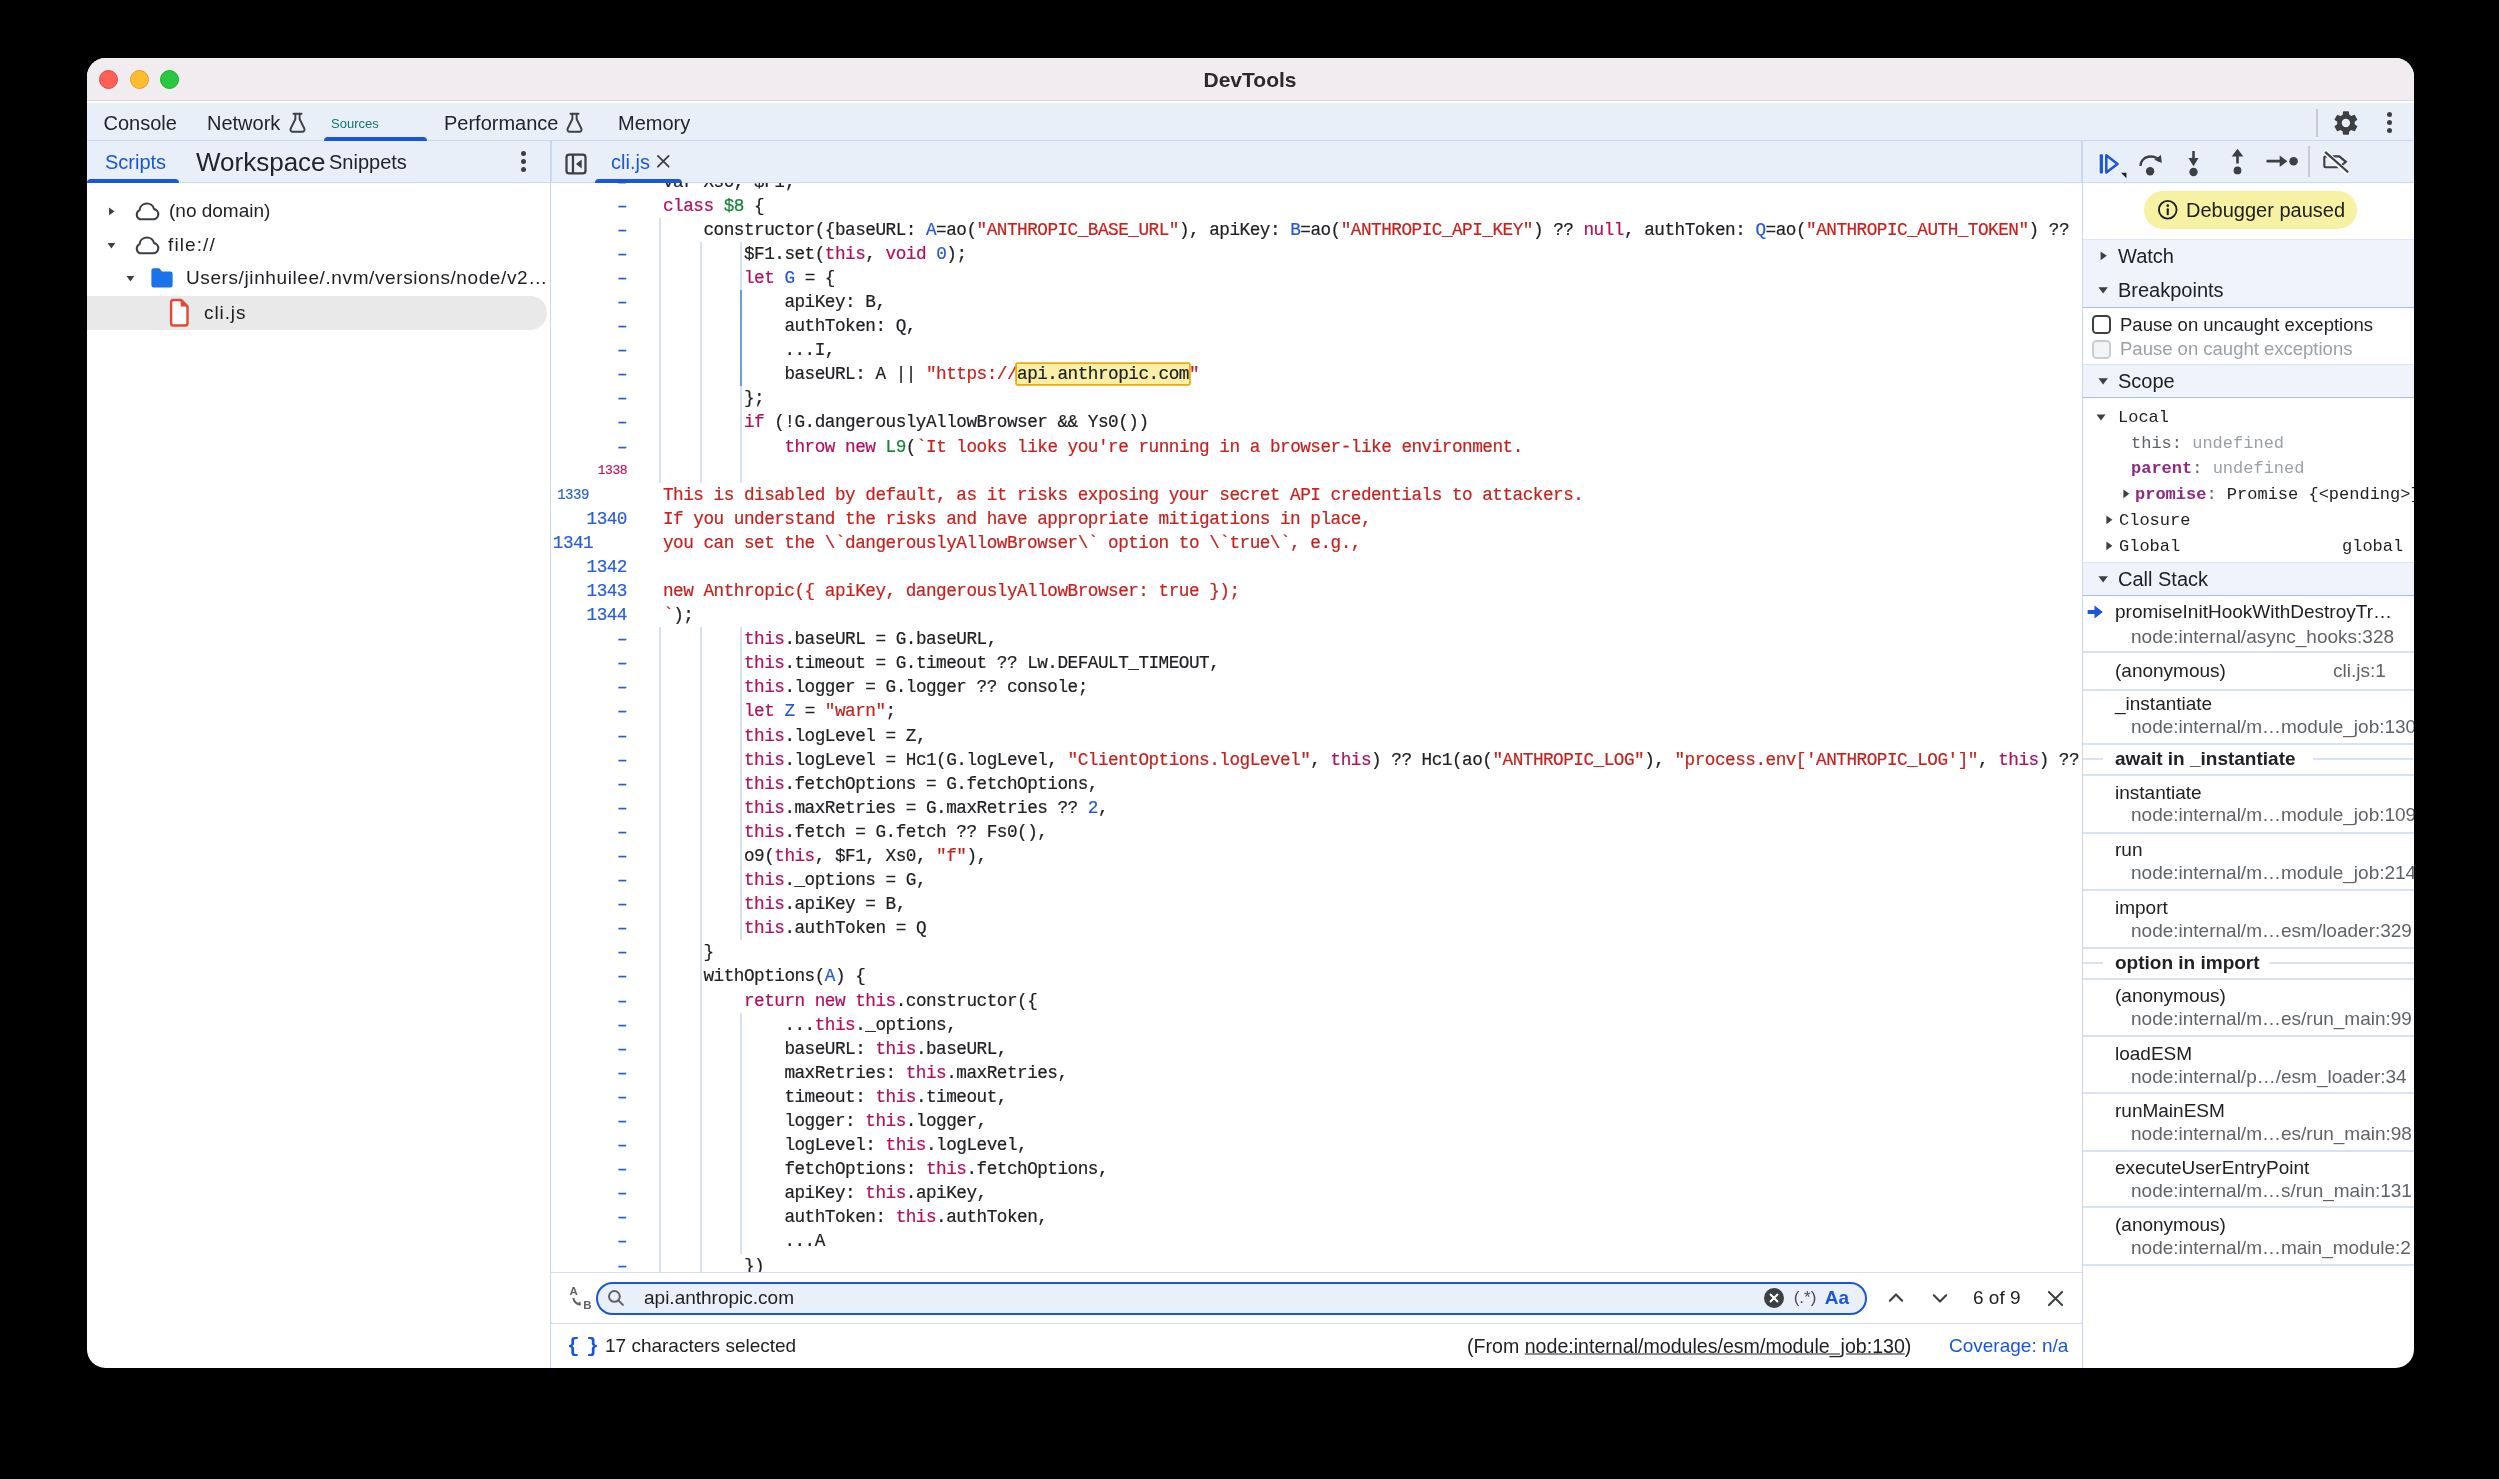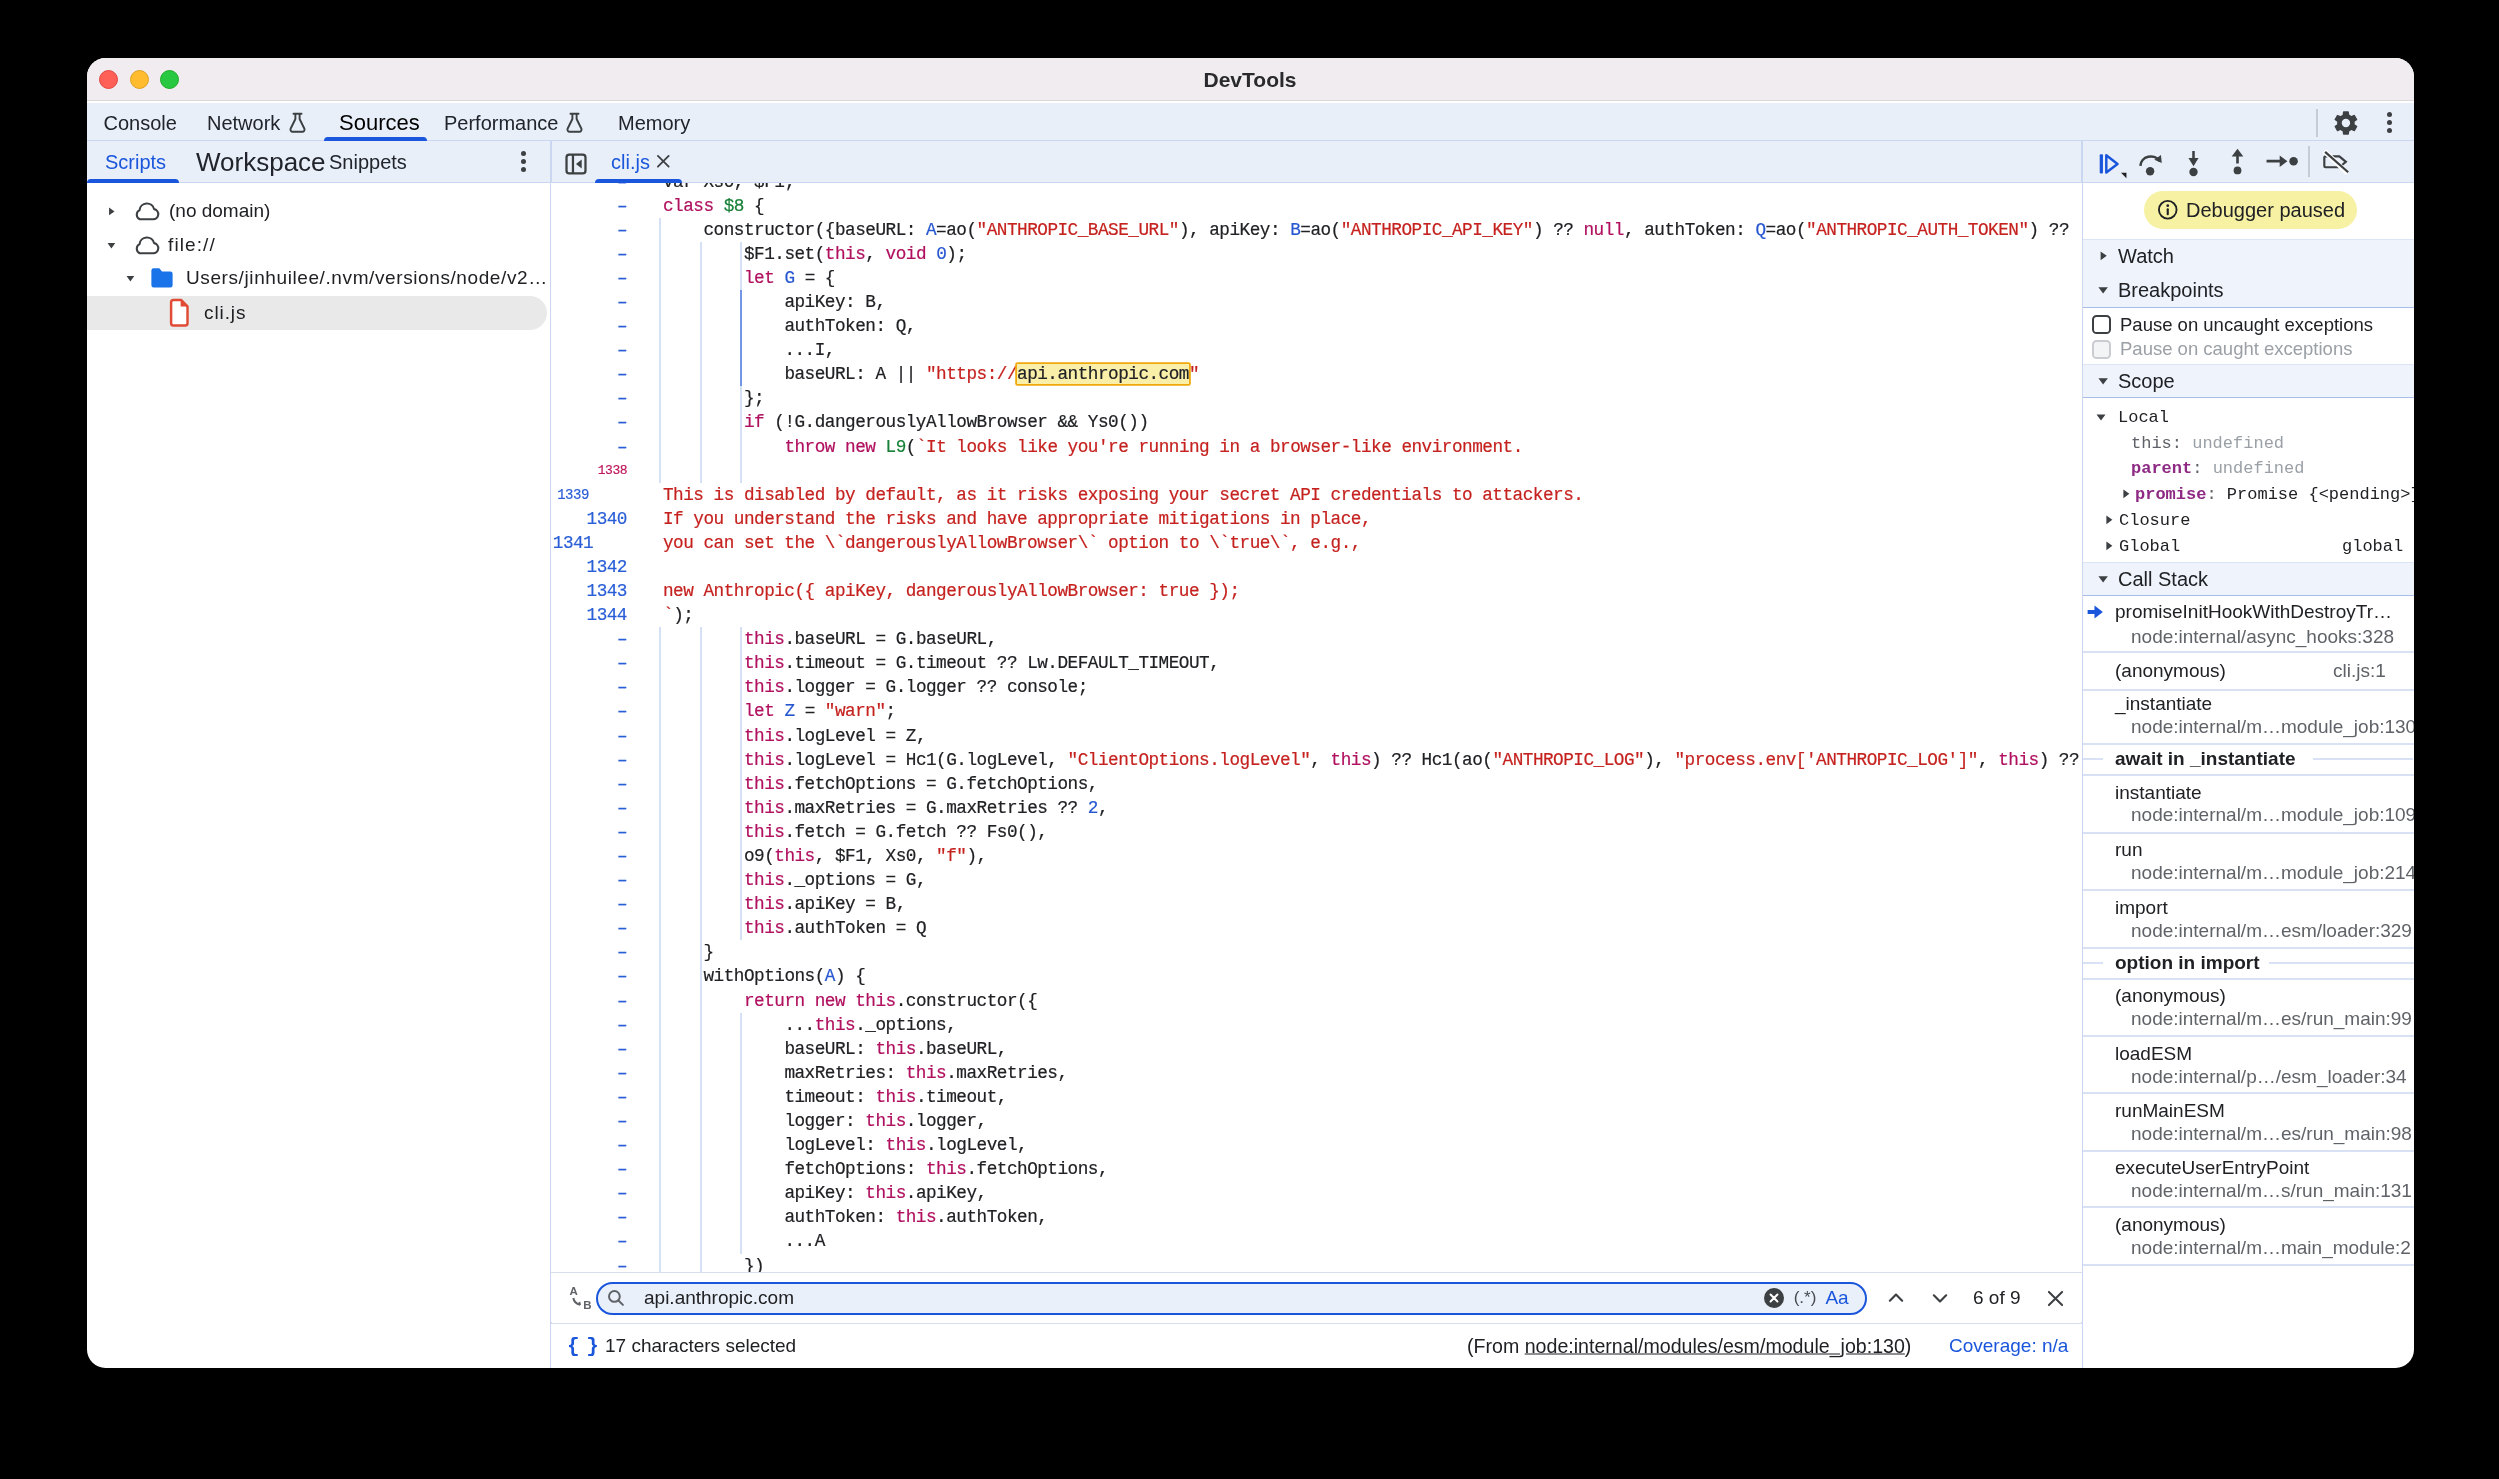--- a/index.html
+++ b/index.html
@@ -18,21 +18,21 @@
 <div class="abs" style="left:11.5px;top:11.5px;width:19px;height:19px;border-radius:50%;background:#FE5F57;border:0.8px solid #E24640"></div>
 <div class="abs" style="left:43px;top:11.5px;width:19px;height:19px;border-radius:50%;background:#FEBC2E;border:0.8px solid #DFA023"></div>
 <div class="abs" style="left:73px;top:11.5px;width:19px;height:19px;border-radius:50%;background:#28C840;border:0.8px solid #1EAB29"></div>
 <div class="vch" style="left:1163px;top:22px;font-size:21px;font-weight:700;color:#2A2A2E">DevTools</div>
 <div class="abs" style="left:0;top:45px;width:2327px;height:38px;background:#E9EFF9;border-bottom:1.5px solid #CBD7F0"></div>
 <div class="vc" style="left:16.5px;top:65px;font-size:20px;color:#21252B">Console</div>
 <div class="vc" style="left:120px;top:65px;font-size:20px;color:#21252B">Network</div>
 <svg class="abs" style="left:199px;top:53px" width="23" height="23" viewBox="0 0 24 24">
       <path d="M7.8 2.8h8.4 M9.8 2.8v5.6l-4.9 9.9c-.8 1.6.3 3.4 2.1 3.4h10c1.8 0 2.9-1.8 2.1-3.4L14.2 8.4V2.8" fill="none" stroke="#3C4043" stroke-width="2" stroke-linecap="round" stroke-linejoin="round"></path>
     </svg>
-<div class="vc" style="left:252px;top:65px;font-size:22px;color:#000000">Sources</div>
+<div class="vc" style="left:244px;top:65px;font-size:13px;color:#0f766e">Sources</div>
 <div class="vc" style="left:357px;top:65px;font-size:20px;color:#21252B">Performance</div>
 <svg class="abs" style="left:476px;top:53px" width="23" height="23" viewBox="0 0 24 24">
       <path d="M7.8 2.8h8.4 M9.8 2.8v5.6l-4.9 9.9c-.8 1.6.3 3.4 2.1 3.4h10c1.8 0 2.9-1.8 2.1-3.4L14.2 8.4V2.8" fill="none" stroke="#3C4043" stroke-width="2" stroke-linecap="round" stroke-linejoin="round"></path>
     </svg>
 <div class="vc" style="left:531px;top:65px;font-size:20px;color:#21252B">Memory</div>
 <div class="abs" style="left:237px;top:79px;width:103px;height:3.8px;background:#1A56DB;border-radius:3.8px 3.8px 0 0"></div>
 <div class="abs" style="left:2229px;top:51px;width:1.5px;height:28px;background:#C6CBD4"></div>
 <svg class="abs" style="left:2245px;top:51px" width="28" height="28" viewBox="0 0 24 24">
 <path fill="#3C4043" d="M19.4 13c.04-.33.06-.66.06-1s-.02-.67-.06-1l2.1-1.65a.5.5 0 0 0 .12-.64l-2-3.46a.5.5 0 0 0-.6-.22l-2.49 1a7.3 7.3 0 0 0-1.73-1l-.38-2.65A.5.5 0 0 0 13.93 2h-4a.5.5 0 0 0-.5.42l-.37 2.65c-.63.26-1.2.6-1.74 1l-2.48-1a.5.5 0 0 0-.61.22l-2 3.46a.5.5 0 0 0 .12.64L4.46 11c-.04.33-.06.66-.06 1s.02.67.06 1l-2.1 1.65a.5.5 0 0 0-.12.64l2 3.46c.13.23.4.32.6.22l2.49-1c.54.4 1.11.74 1.74 1l.37 2.65c.04.24.25.42.5.42h4c.25 0 .46-.18.5-.42l.37-2.65c.63-.26 1.2-.6 1.73-1l2.49 1c.23.1.48 0 .6-.22l2-3.46a.5.5 0 0 0-.12-.64L19.4 13zm-7.47 2.6a3.6 3.6 0 1 1 0-7.2 3.6 3.6 0 0 1 0 7.2z"></path>
 </svg>
@@ -211,21 +211,21 @@
     <svg class="abs" style="left:518px;top:1229px" width="21.5" height="21.5" viewBox="0 0 24 24">
       <circle cx="10.5" cy="10.5" r="6" fill="none" stroke="#5F6368" stroke-width="2.2"></circle>
       <line x1="15" y1="15" x2="20" y2="20" stroke="#5F6368" stroke-width="2.2" stroke-linecap="round"></line>
     </svg>
     <div class="vc" style="left:557px;top:1240px;font-size:19px;color:#202124">api.anthropic.com</div>
     <div class="abs" style="left:1677px;top:1230px;width:20px;height:20px;border-radius:50%;background:#3C4043"></div>
     <svg class="abs" style="left:1677px;top:1230px" width="20" height="20" viewBox="0 0 26 26">
       <path d="M8.5 8.5 L17.5 17.5 M17.5 8.5 L8.5 17.5" stroke="#fff" stroke-width="2.6" stroke-linecap="round"></path>
     </svg>
     <div class="vch" style="left:1718px;top:1240px;font-size:17px;color:#474B50">(.*)</div>
-    <div class="vch" style="left:1750px;top:1240px;font-size:19px;font-weight:400;color:#1A56DB">Aa</div>
+    <div class="vch" style="left:1750px;top:1240px;font-size:19px;font-weight:700;color:#1A56DB">Aa</div>
     <svg class="abs" style="left:1799px;top:1230px" width="20" height="20" viewBox="0 0 26 26">
       <path d="M5 16.5 L13 8.5 L21 16.5" fill="none" stroke="#3C4043" stroke-width="2.8" stroke-linecap="round" stroke-linejoin="round"></path>
     </svg>
     <svg class="abs" style="left:1843px;top:1230px" width="20" height="20" viewBox="0 0 26 26">
       <path d="M5 9.5 L13 17.5 L21 9.5" fill="none" stroke="#3C4043" stroke-width="2.8" stroke-linecap="round" stroke-linejoin="round"></path>
     </svg>
     <div class="vc" style="left:1886px;top:1240px;font-size:19px;color:#202124">6 of 9</div>
     <svg class="abs" style="left:1960px;top:1232px" width="17" height="17" viewBox="0 0 22 22">
       <path d="M2.5 2.5 L19.5 19.5 M19.5 2.5 L2.5 19.5" stroke="#3C4043" stroke-width="2.6" stroke-linecap="round"></path>
     </svg>

